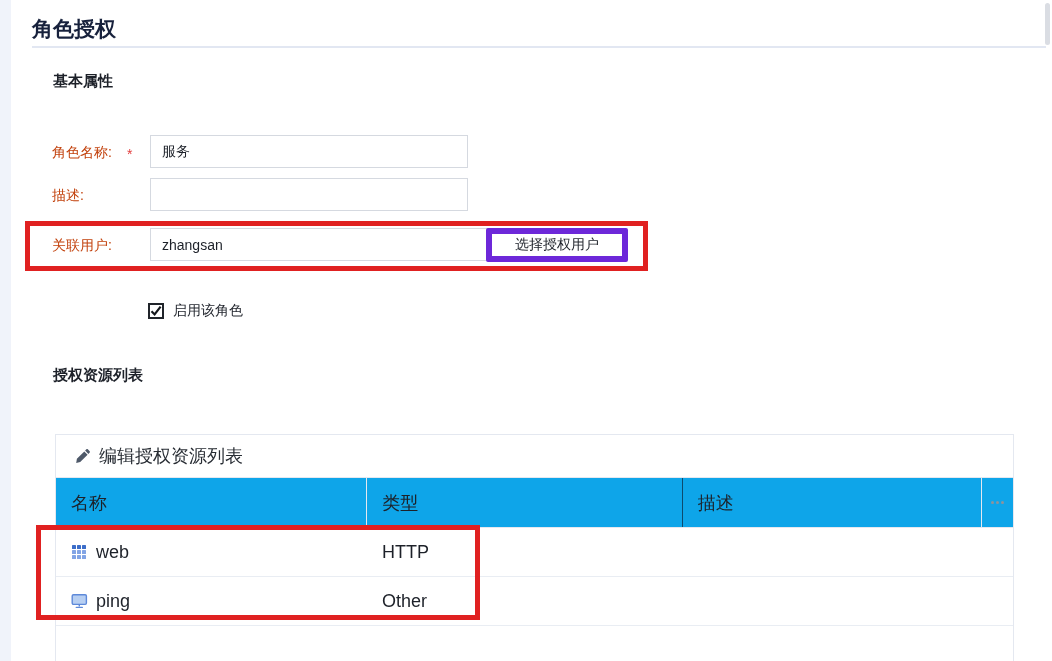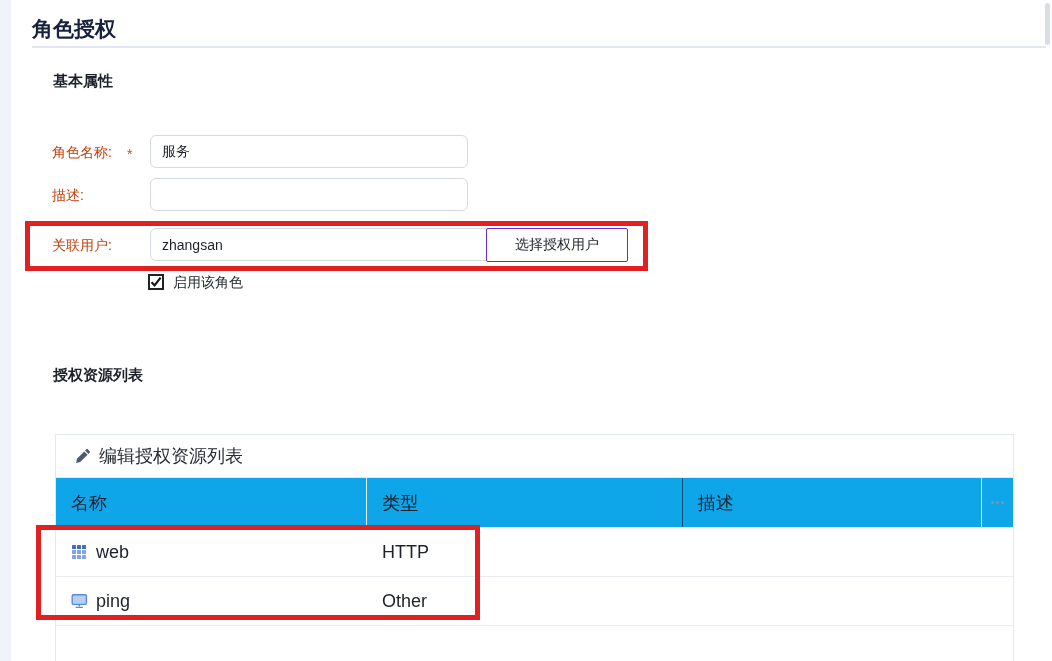--- a/index.html
+++ b/index.html
@@ -20,35 +20,35 @@
   .heading-resources { left:53px; top:366px; }
 
   .form-label { position:absolute; left:52px; font-size:14px; color:#c2410c; }
   .lbl-1 { top:144px; }
   .lbl-2 { top:187px; }
   .lbl-3 { top:237px; }
   .required-mark { position:absolute; left:127px; top:146px; color:#e23c3c; font-size:14px; }
 
   .text-input {
     position:absolute; left:150px; width:318px; height:33px;
-    border:1px solid #d5d9e0; border-radius:6px; background:#fff;
+    border:1px solid #d5d9e0; border-radius:0; background:#fff;
     font-family:"Liberation Sans", sans-serif; font-size:14px; color:#1d2129;
     padding:0 11px; outline:none;
   }
   .inp-1 { top:135px; }
   .inp-2 { top:178px; }
   .inp-3 { top:228px; width:361px; }
 
   .select-user-btn {
     position:absolute; left:486px; top:228px; width:142px; height:34px;
-    background:#fff; border:1px solid #6d28d9; border-radius:2px;
+    background:#fff; border:6px solid #6d28d9; border-radius:2px;
     font-family:"Liberation Sans", sans-serif; font-size:14px; color:#1d2129; cursor:pointer;
   }
 
-  .checkbox-wrap { position:absolute; left:148px; top:274px; display:flex; gap:9px; }
+  .checkbox-wrap { position:absolute; left:148px; top:302px; display:flex; align-items:center; gap:9px; }
   .checkbox-box { width:16px; height:16px; border:2px solid #20242a; background:#fff;
     display:flex; align-items:center; justify-content:center; }
   .checkbox-box svg { display:block; }
   .checkbox-label { font-size:14px; color:#1d2129; }
 
   .res-table {
     position:absolute; left:55px; top:434px; width:959px; height:276px;
     border:1px solid #e4e8f0; border-bottom:none; background:#fff;
     display:flex; flex-direction:column; font-size:18px;
   }

